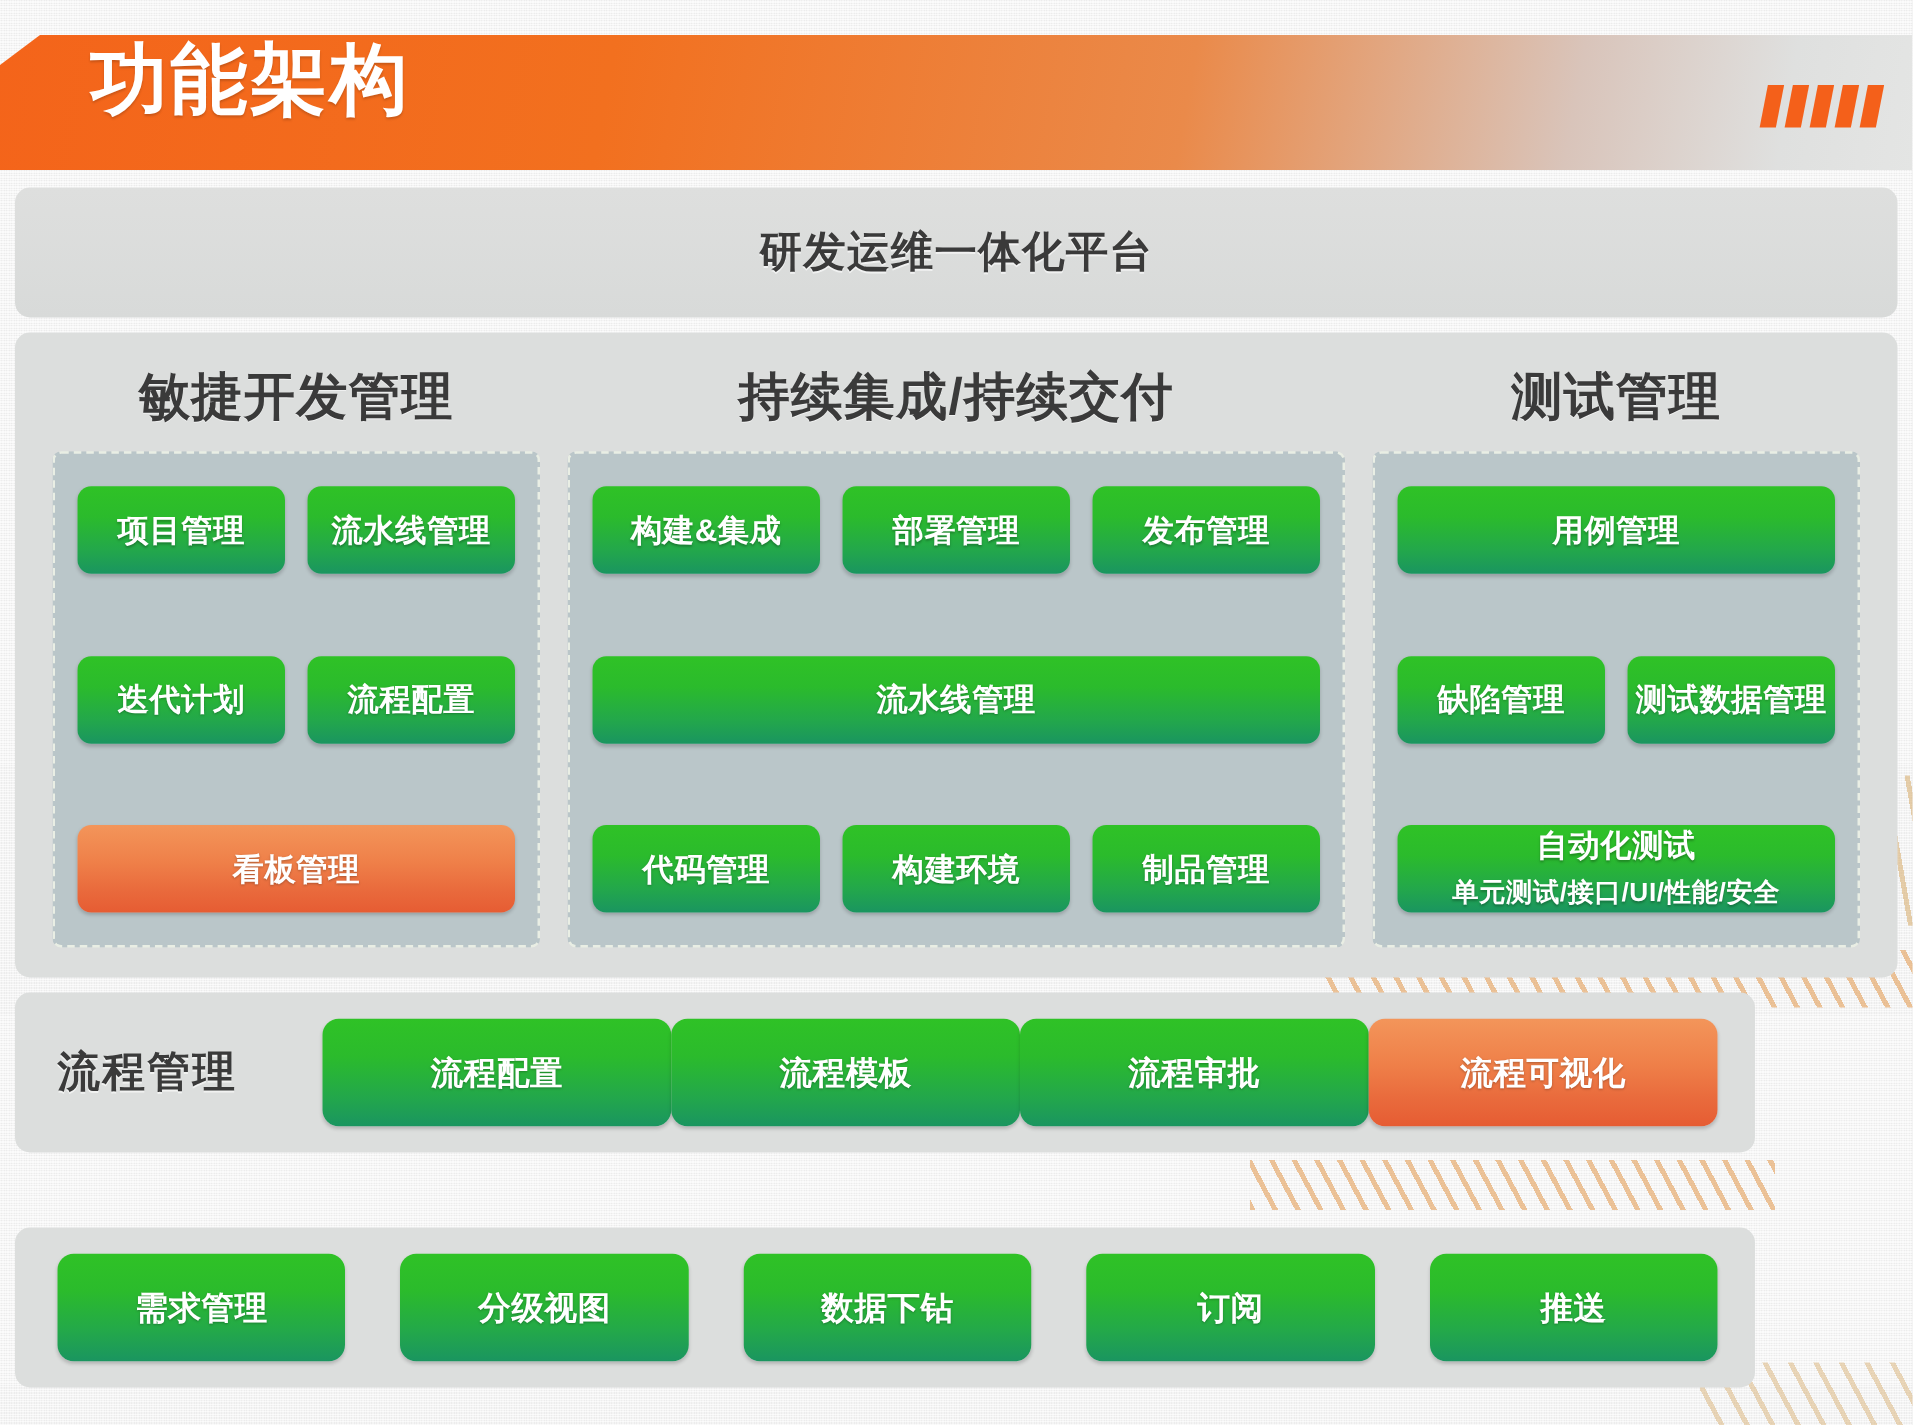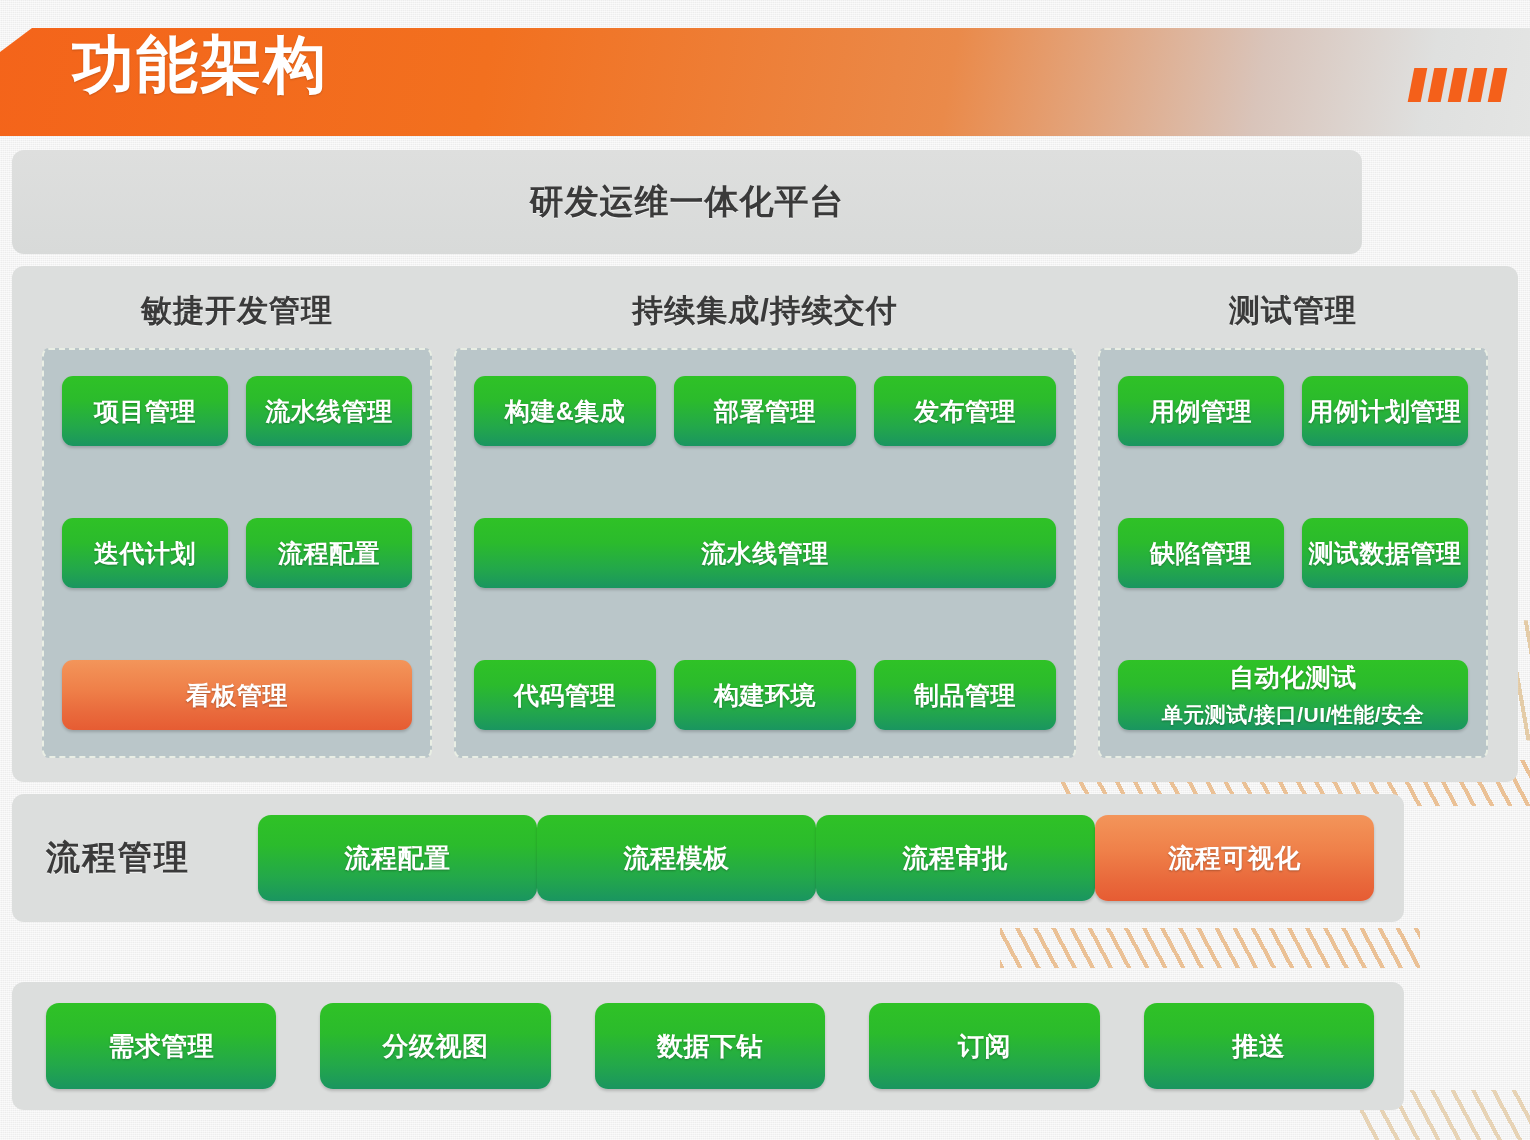--- a/index.html
+++ b/index.html
@@ -81,21 +81,21 @@
   .panel {
     position: absolute;
     background: #dcdedd;
     border-radius: 12px;
     z-index: 2;
   }
 
   
   .platform-bar {
     left: 12px; top: 150px;
-    width: 1350px; height: 104px;
+    width: 1506px; height: 104px;
     display: flex; align-items: center; justify-content: center;
     background: linear-gradient(180deg, #dedfde 0%, #d8dad9 100%);
   }
   .platform-title {
     font-size: 34px; font-weight: bold; color: #3a3a3a;
     letter-spacing: 1px;
     text-shadow: 0 1px 0 rgba(255,255,255,.6);
   }
 
   
@@ -110,21 +110,21 @@
     height: 100%;
     align-items: stretch;
   }
   .column { display: flex; flex-direction: column; }
   .col-1 { width: 390px; }
   .col-2 { flex: 1; }
   .col-3 { width: 390px; }
 
   .col-heading {
     text-align: center;
-    font-size: 31px;
+    font-size: 41px;
     font-weight: bold;
     color: #3a3a3a;
     letter-spacing: 1px;
     padding: 6px 0 16px;
     text-shadow: 0 1px 0 rgba(255,255,255,.55);
   }
 
   .col-box {
     flex: 1;
     background: #bac6c9;
@@ -254,21 +254,20 @@
           <div class="tile">制品管理</div>
         </div>
       </div>
     </div>
 
     <div class="column col-3">
       <div class="col-heading">测试管理</div>
       <div class="col-box">
         <div class="tile-row two">
           <div class="tile">用例管理</div>
-          <div class="tile">用例计划管理</div>
         </div>
         <div class="tile-row two">
           <div class="tile">缺陷管理</div>
           <div class="tile">测试数据管理</div>
         </div>
         <div class="tile-row">
           <div class="tile wide sub">
             <span class="t-main">自动化测试</span>
             <span class="t-sub">单元测试/接口/UI/性能/安全</span>
           </div>

